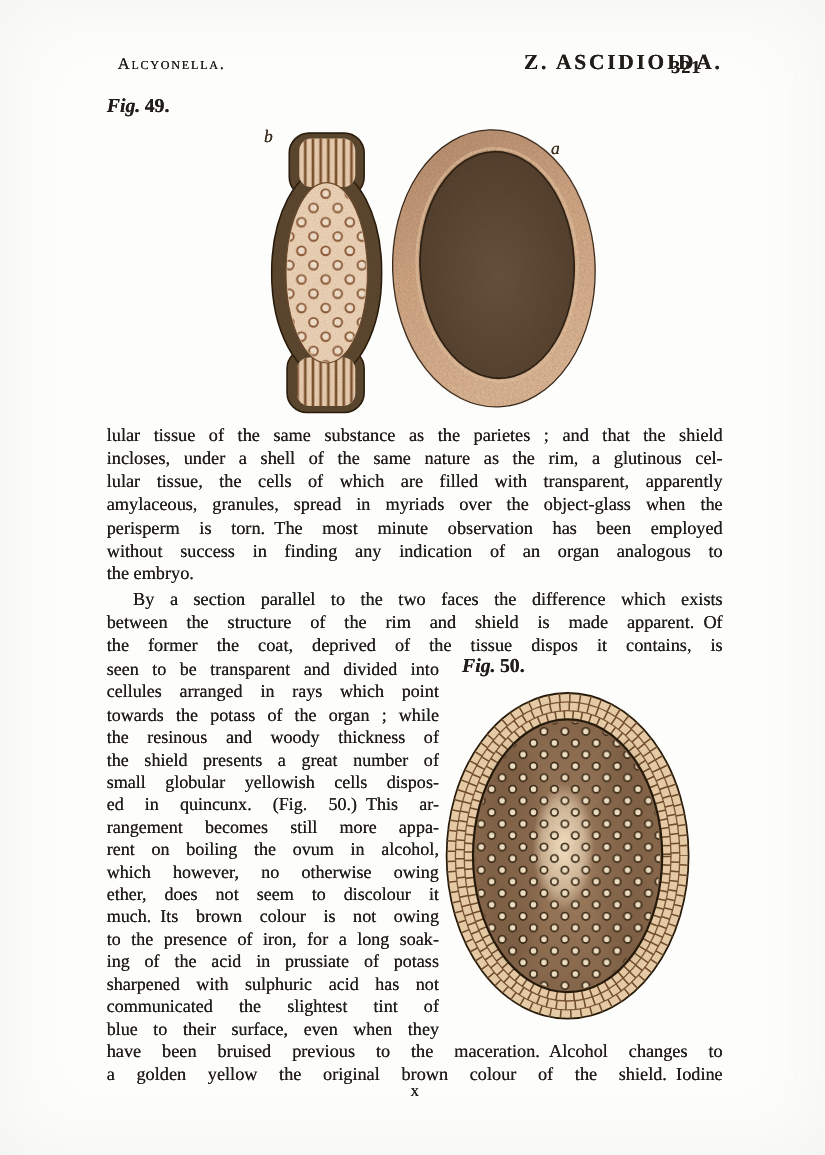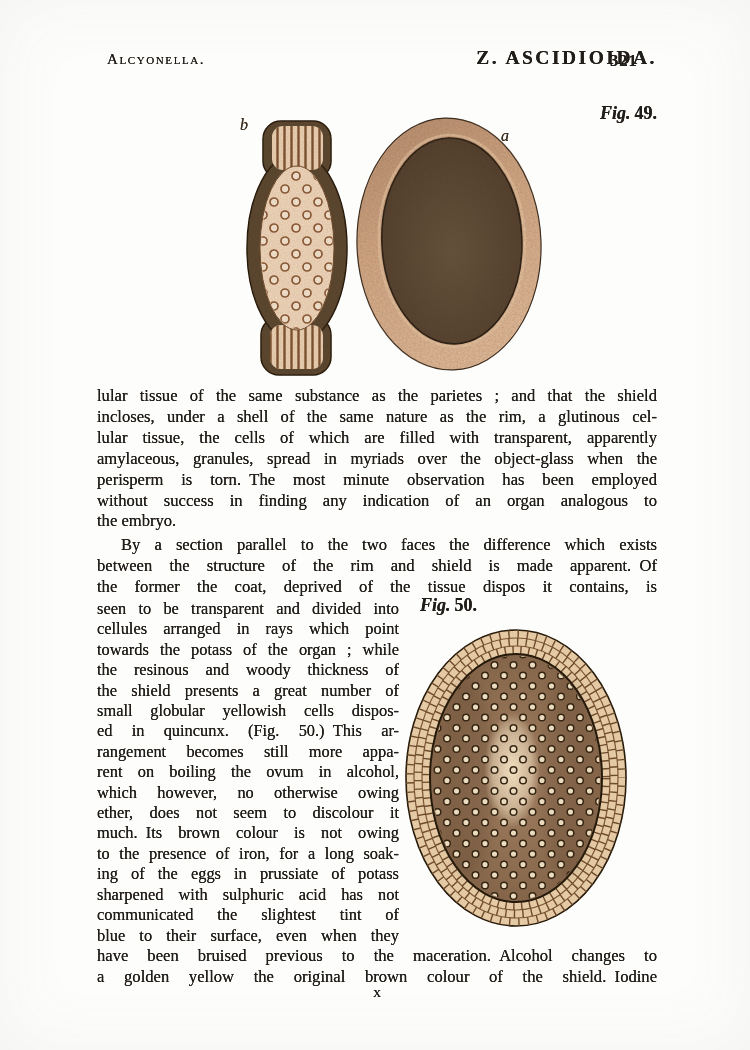--- a/index.html
+++ b/index.html
@@ -8,21 +8,21 @@
     font-family:"Liberation Serif","DejaVu Serif",serif;color:#211d19;
     box-shadow:inset 0 0 70px rgba(120,110,95,0.07);overflow:hidden;
   }
   .abs{position:absolute;}
   .txt{text-shadow:0 0 0.45px currentColor;}
   .rh-left{left:107px;top:51px;font-size:15px;font-variant:small-caps;letter-spacing:1.6px;}
   .rh-center{left:97px;top:47px;width:560px;text-align:right;font-size:19.5px;font-weight:700;letter-spacing:2.5px;}
   .rh-right{left:610px;top:51px;font-size:16.5px;font-weight:700;letter-spacing:1px;}
   .figcap{font-size:18px;font-weight:700;}
   .figcap .fw{font-style:italic;margin-right:4px;}
-  .cap49{left:97px;top:103px;width:560px;text-align:right;}
+  .cap49{left:97px;top:86px;width:560px;text-align:left;}
   .cap50{left:420px;top:595px;width:224px;}
   .figlabel{font-style:italic;font-size:16px;color:#3c2e20;}
   .lab-b{left:240px;top:116px;}
   .lab-a{left:501px;top:127px;}
   .block{left:97px;width:560px;}
   .line{font-size:16.6px;line-height:20.9px;white-space:nowrap;}
   .jline{white-space:normal;text-align:justify;text-align-last:justify;}
   .p1{top:386px;}
   .p2{top:535px;}
   .p2 .line:first-child{text-indent:24px;}
@@ -131,21 +131,21 @@
     <div class="line jline txt">the resinous and woody thickness of</div>
     <div class="line jline txt">the shield presents a great number of</div>
     <div class="line jline txt">small globular yellowish cells dispos-</div>
     <div class="line jline txt">ed in quincunx. (Fig. 50.) This ar-</div>
     <div class="line jline txt">rangement becomes still more appa-</div>
     <div class="line jline txt">rent on boiling the ovum in alcohol,</div>
     <div class="line jline txt">which however, no otherwise owing</div>
     <div class="line jline txt">ether, does not seem to discolour it</div>
     <div class="line jline txt">much. Its brown colour is not owing</div>
     <div class="line jline txt">to the presence of iron, for a long soak-</div>
-    <div class="line jline txt">ing of the eggs in prussiate of potass</div>
+    <div class="line jline txt">ing of the acid in prussiate of potass</div>
     <div class="line jline txt">sharpened with sulphuric acid has not</div>
     <div class="line jline txt">communicated the slightest tint of</div>
     <div class="line jline txt">blue to their surface, even when they</div>
   </div>
 
   <div class="abs txt figcap cap50">
     <span class="fw">Fig.</span><span>50.</span>
   </div>
 
   <svg class="abs" style="left:404px;top:628px;" width="224" height="300" viewBox="0 0 224 300">

